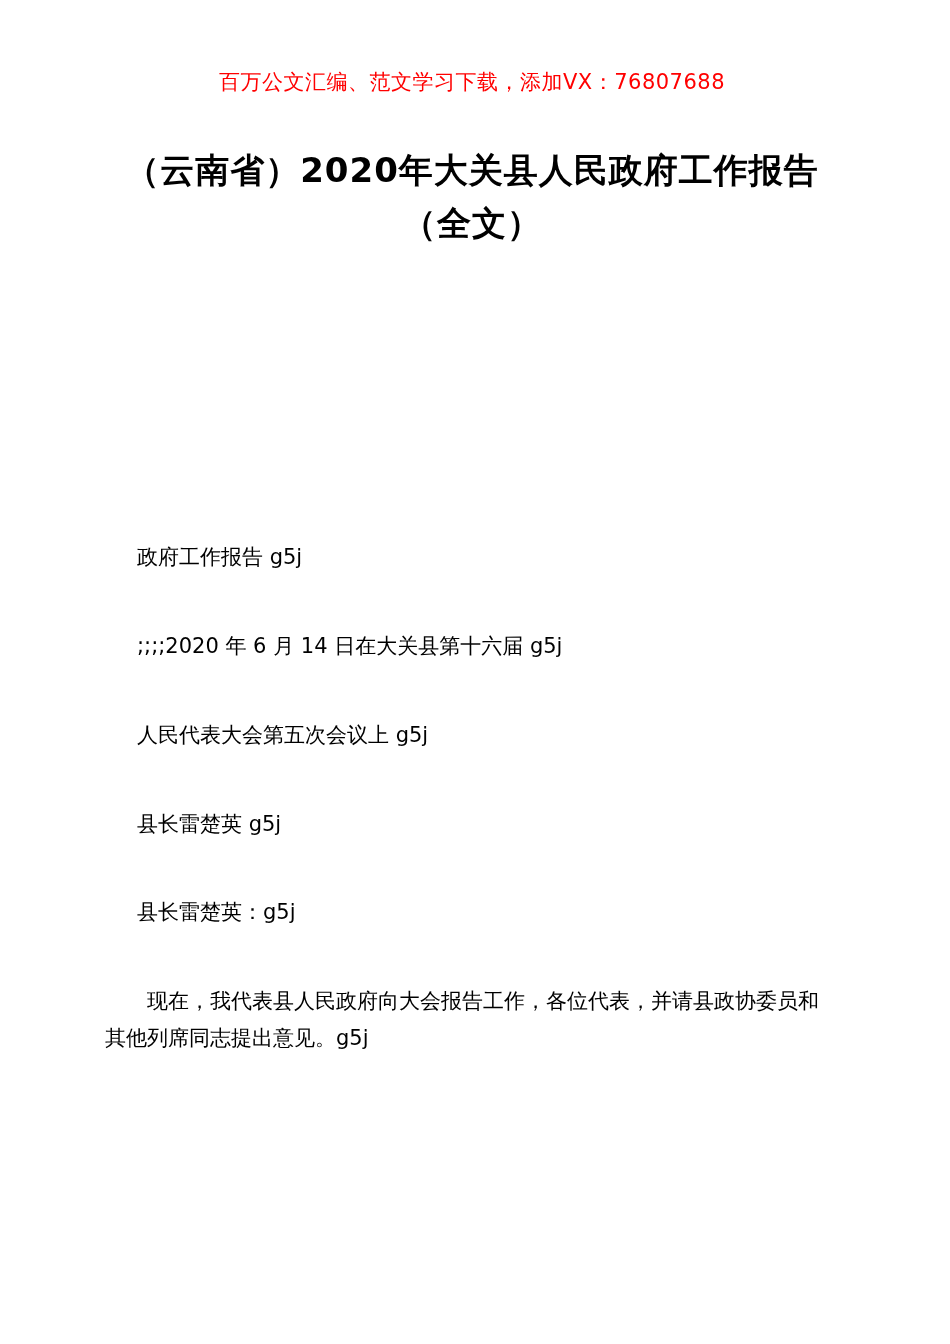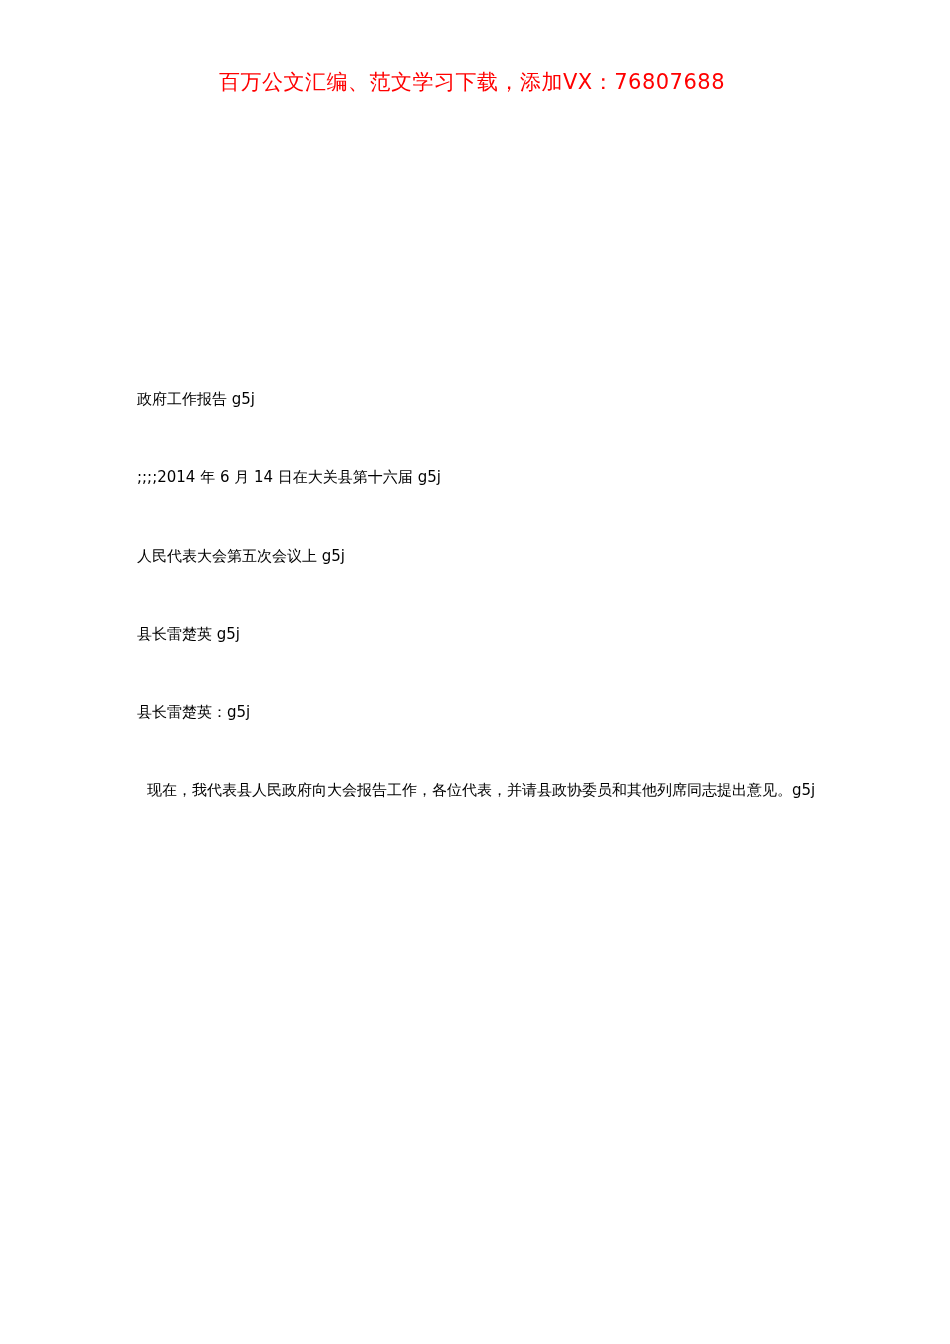--- a/index.html
+++ b/index.html
@@ -36,21 +36,21 @@
     font-weight: bold;
     line-height: 1.55;
     margin-top: 48px;
     letter-spacing: 1px;
     font-family: "DejaVu Sans", "Liberation Sans", sans-serif;
   }
   .body-area {
     margin-top: 290px;
   }
   .para {
-    font-size: 15px;
+    font-size: 21px;
     line-height: 1.75;
     margin: 0 0 52px 0;
     padding-left: 32px;
     font-family: "DejaVu Sans", "Liberation Sans", sans-serif;
   }
   .para.indent {
     padding-left: 0;
     text-indent: 42px;
     margin-bottom: 0;
   }
@@ -58,23 +58,24 @@
     margin-top: 10px;
   }
 </style>
 </head>
 <body>
 
 <div class="page">
 
   <div class="watermark">百万公文汇编、范文学习下载，添加VX：76807688</div>
 
+  <h1 class="doc-title">（云南省）2020年大关县人民政府工作报告（全文）</h1>
 
   <div class="body-area">
     <p class="para">政府工作报告 g5j</p>
-    <p class="para">;;;;2014 年 6 月 14 日在大关县第十六届 g5j</p>
+    <p class="para">;;;;2020 年 6 月 14 日在大关县第十六届 g5j</p>
     <p class="para">人民代表大会第五次会议上 g5j</p>
     <p class="para">县长雷楚英 g5j</p>
     <p class="para">县长雷楚英：g5j</p>
     <p class="para indent last">现在，我代表县人民政府向大会报告工作，各位代表，并请县政协委员和其他列席同志提出意见。g5j</p>
   </div>
 
 </div>
 
 </body></html>

